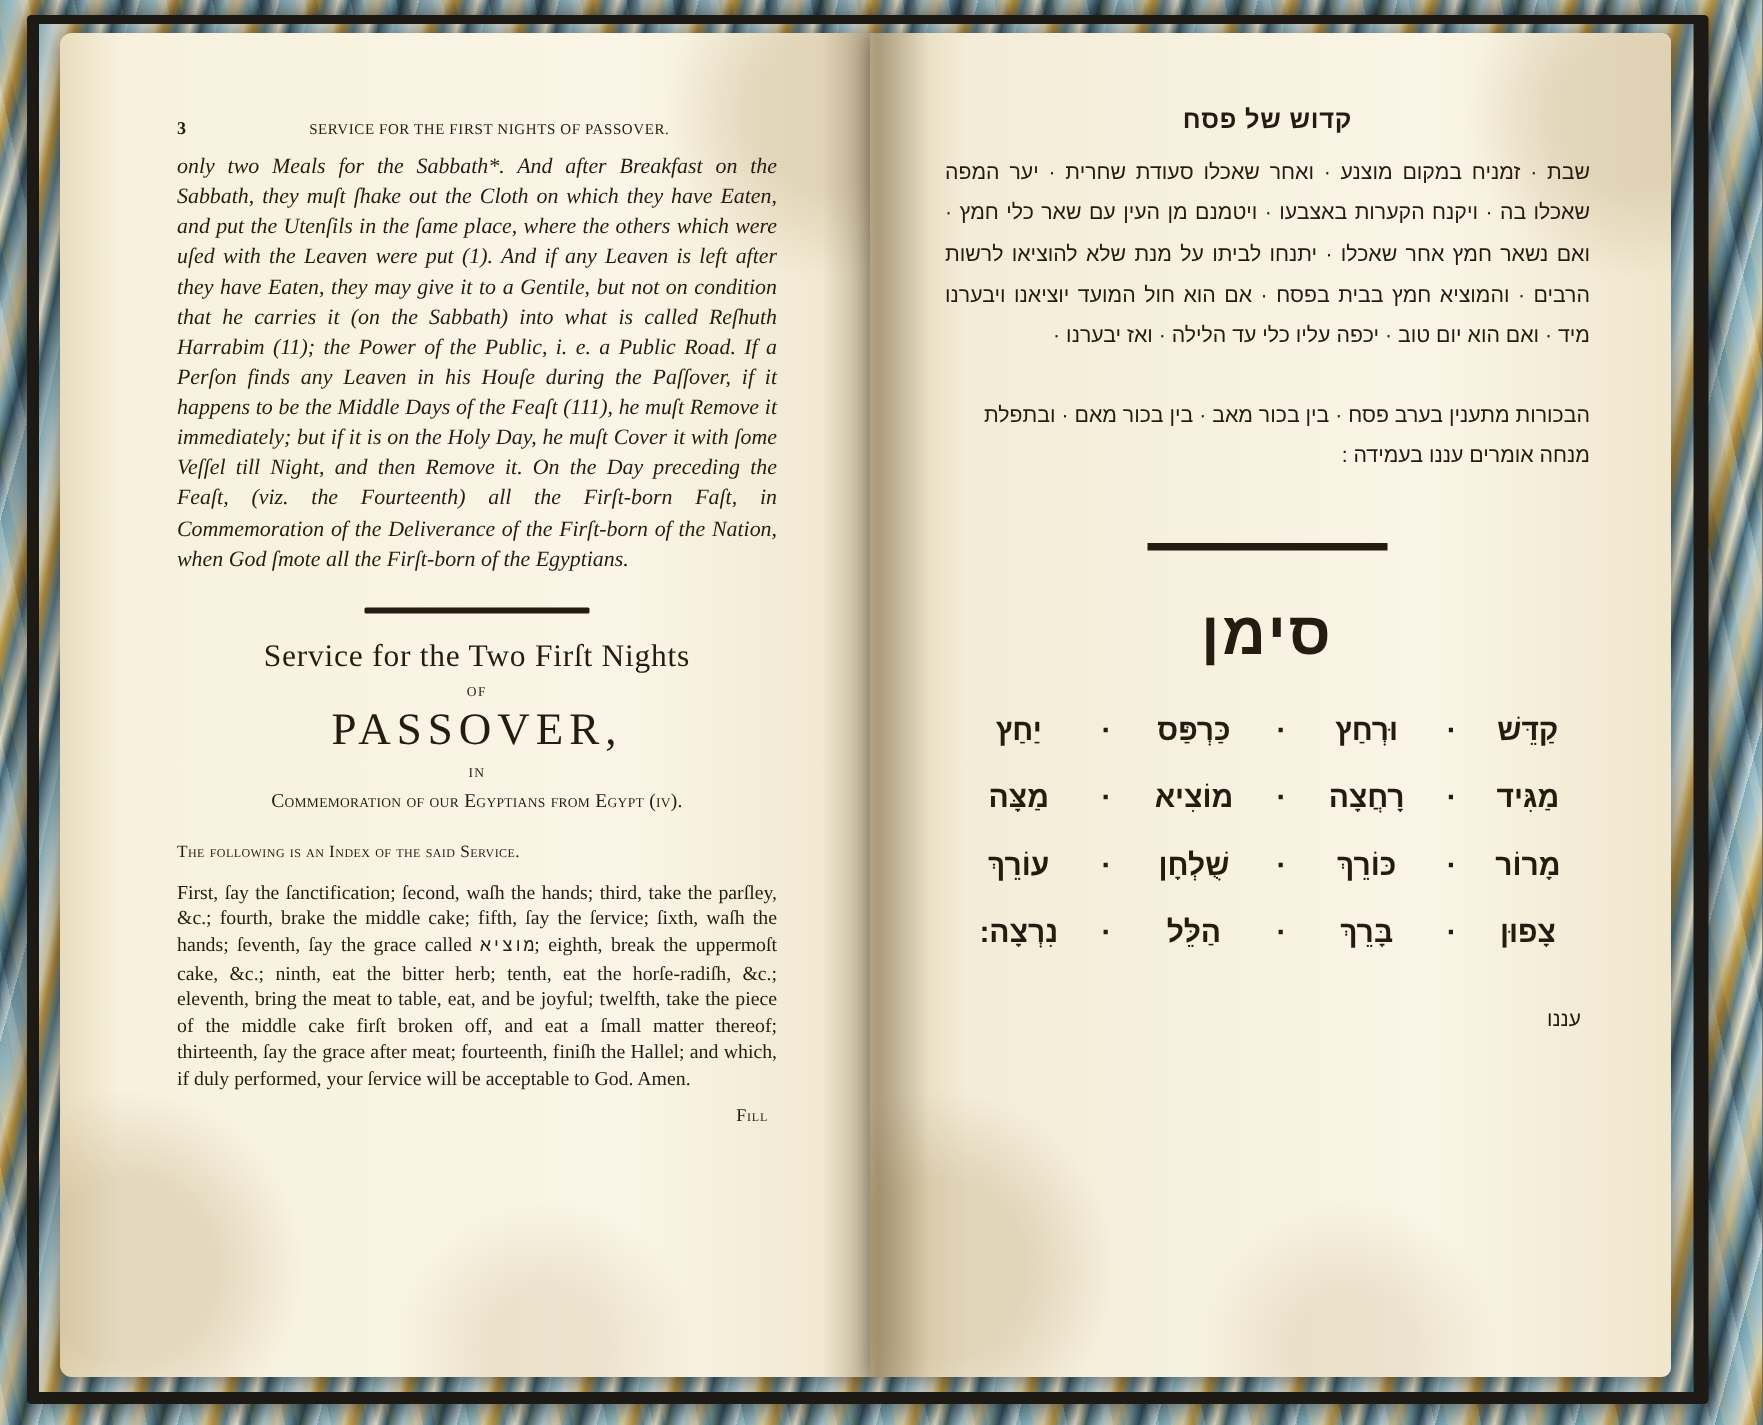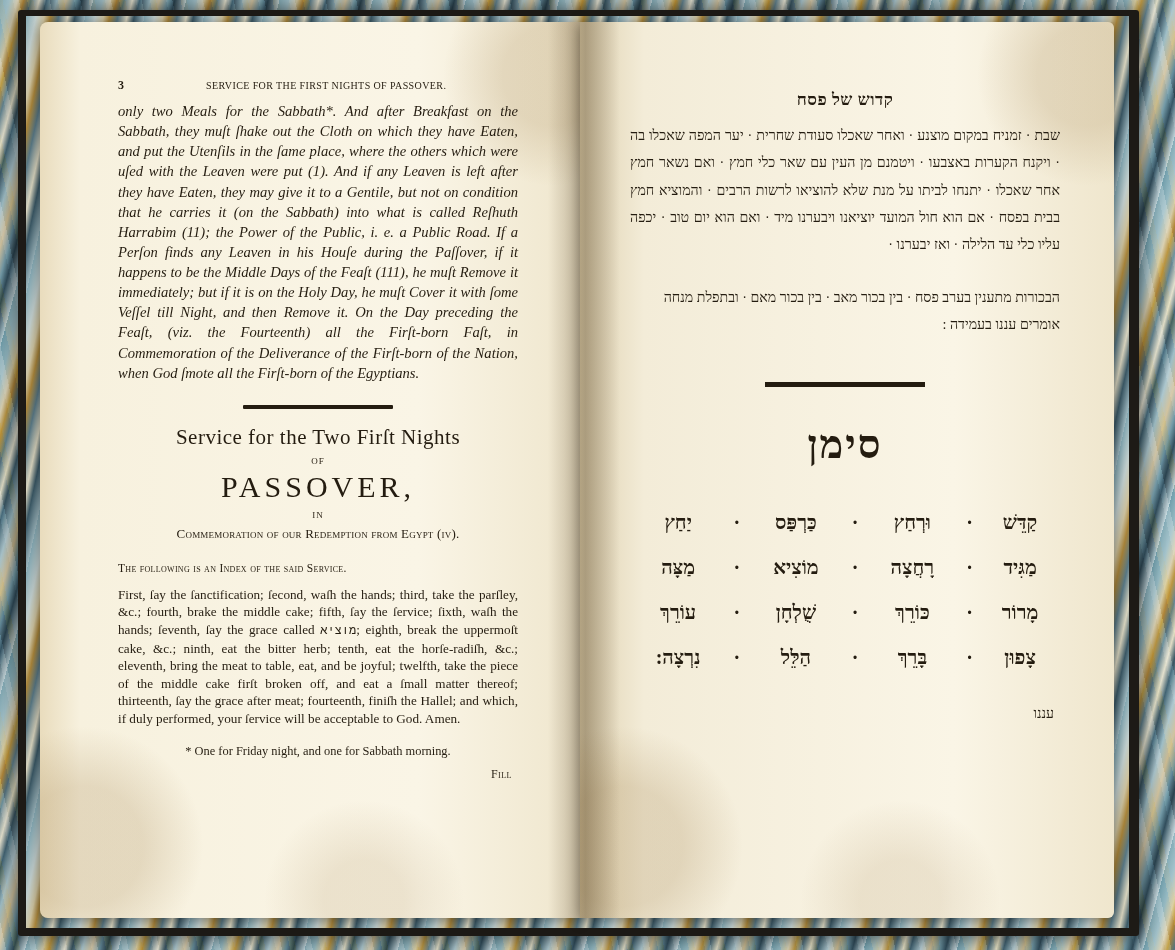--- a/index.html
+++ b/index.html
@@ -215,26 +215,26 @@
     font-size: 12px;
     font-variant: small-caps;
     letter-spacing: 0.5px;
     padding-right: 6px;
   }
 
   
   .rp {
     position: absolute;
     left: 50px;
-    top: 68px;
+    top: 48px;
     width: 430px;
     color: #241c10;
     direction: rtl;
     text-align: right;
-    font-family: Liberation Serif, serif;
+    font-family: Liberation Sans, sans-serif;
   }
   .heb-head {
     text-align: center;
     font-size: 17px;
     font-weight: bold;
     letter-spacing: 0.5px;
     margin-bottom: 12px;
   }
   .heb-par {
     font-size: 14.2px;
@@ -251,21 +251,21 @@
     width: 160px;
     height: 5px;
     background: #241c10;
     margin: 44px auto 34px auto;
   }
   .siman {
     text-align: center;
     font-size: 40px;
     font-weight: bold;
     letter-spacing: 2px;
-    margin-bottom: 32px;
+    margin-bottom: 19px;
   }
   .seder {
     text-align: center;
     font-size: 34px;
     font-weight: bold;
     letter-spacing: 2px;
     margin-bottom: 28px;
   }
   .sim-table {
     width: 100%;
@@ -309,27 +309,26 @@
         </div>
 
         <div class="body-italic">only two Meals for the Sabbath*. And after Breakfast on the Sabbath, they muſt ſhake out the Cloth on which they have Eaten, and put the Utenſils in the ſame place, where the others which were uſed with the Leaven were put (1). And if any Leaven is left after they have Eaten, they may give it to a Gentile, but not on condition that he carries it (on the Sabbath) into what is called Reſhuth Harrabim (11); the Power of the Public, i. e. a Public Road. If a Perſon finds any Leaven in his Houſe during the Paſſover, if it happens to be the Middle Days of the Feaſt (111), he muſt Remove it immediately; but if it is on the Holy Day, he muſt Cover it with ſome Veſſel till Night, and then Remove it. On the Day preceding the Feaſt, (viz. the Fourteenth) all the Firſt-born Faſt, in Commemoration of the Deliverance of the Firſt-born of the Nation, when God ſmote all the Firſt-born of the Egyptians.</div>
 
         <div class="rule"></div>
 
         <div class="title-line1">Service for the Two Firſt Nights</div>
         <div class="title-of">of</div>
         <div class="title-main">PASSOVER,</div>
         <div class="title-in">in</div>
-        <div class="title-sub">Commemoration of our Redemption from Egypt (iv).</div>
+        <div class="title-sub">Commemoration of our Egyptians from Egypt (iv).</div>
 
         <div class="index-head">The following is an Index of the said Service.</div>
 
         <div class="index-body"><span>First, ſay the ſanctification; ſecond, waſh the hands; third, take the parſley, &amp;c.; fourth, brake the middle cake; fifth, ſay the ſervice; ſixth, waſh the hands; ſeventh, ſay the grace called </span><span class="heb-inline">מוציא</span><span>; eighth, break the uppermoſt cake, &amp;c.; ninth, eat the bitter herb; tenth, eat the horſe-radiſh, &amp;c.; eleventh, bring the meat to table, eat, and be joyful; twelfth, take the piece of the middle cake firſt broken off, and eat a ſmall matter thereof; thirteenth, ſay the grace after meat; fourteenth, finiſh the Hallel; and which, if duly performed, your ſervice will be acceptable to God. Amen.</span></div>
 
-        <div class="footnote">* One for Friday night, and one for Sabbath morning.</div>
         <div class="catchword">Fill</div>
       </div>
     </div>
 
     <div class="page page-right">
       <div class="foxing"></div>
       <div class="rp">
 
         <div class="heb-head">קדוש של פסח</div>
 

